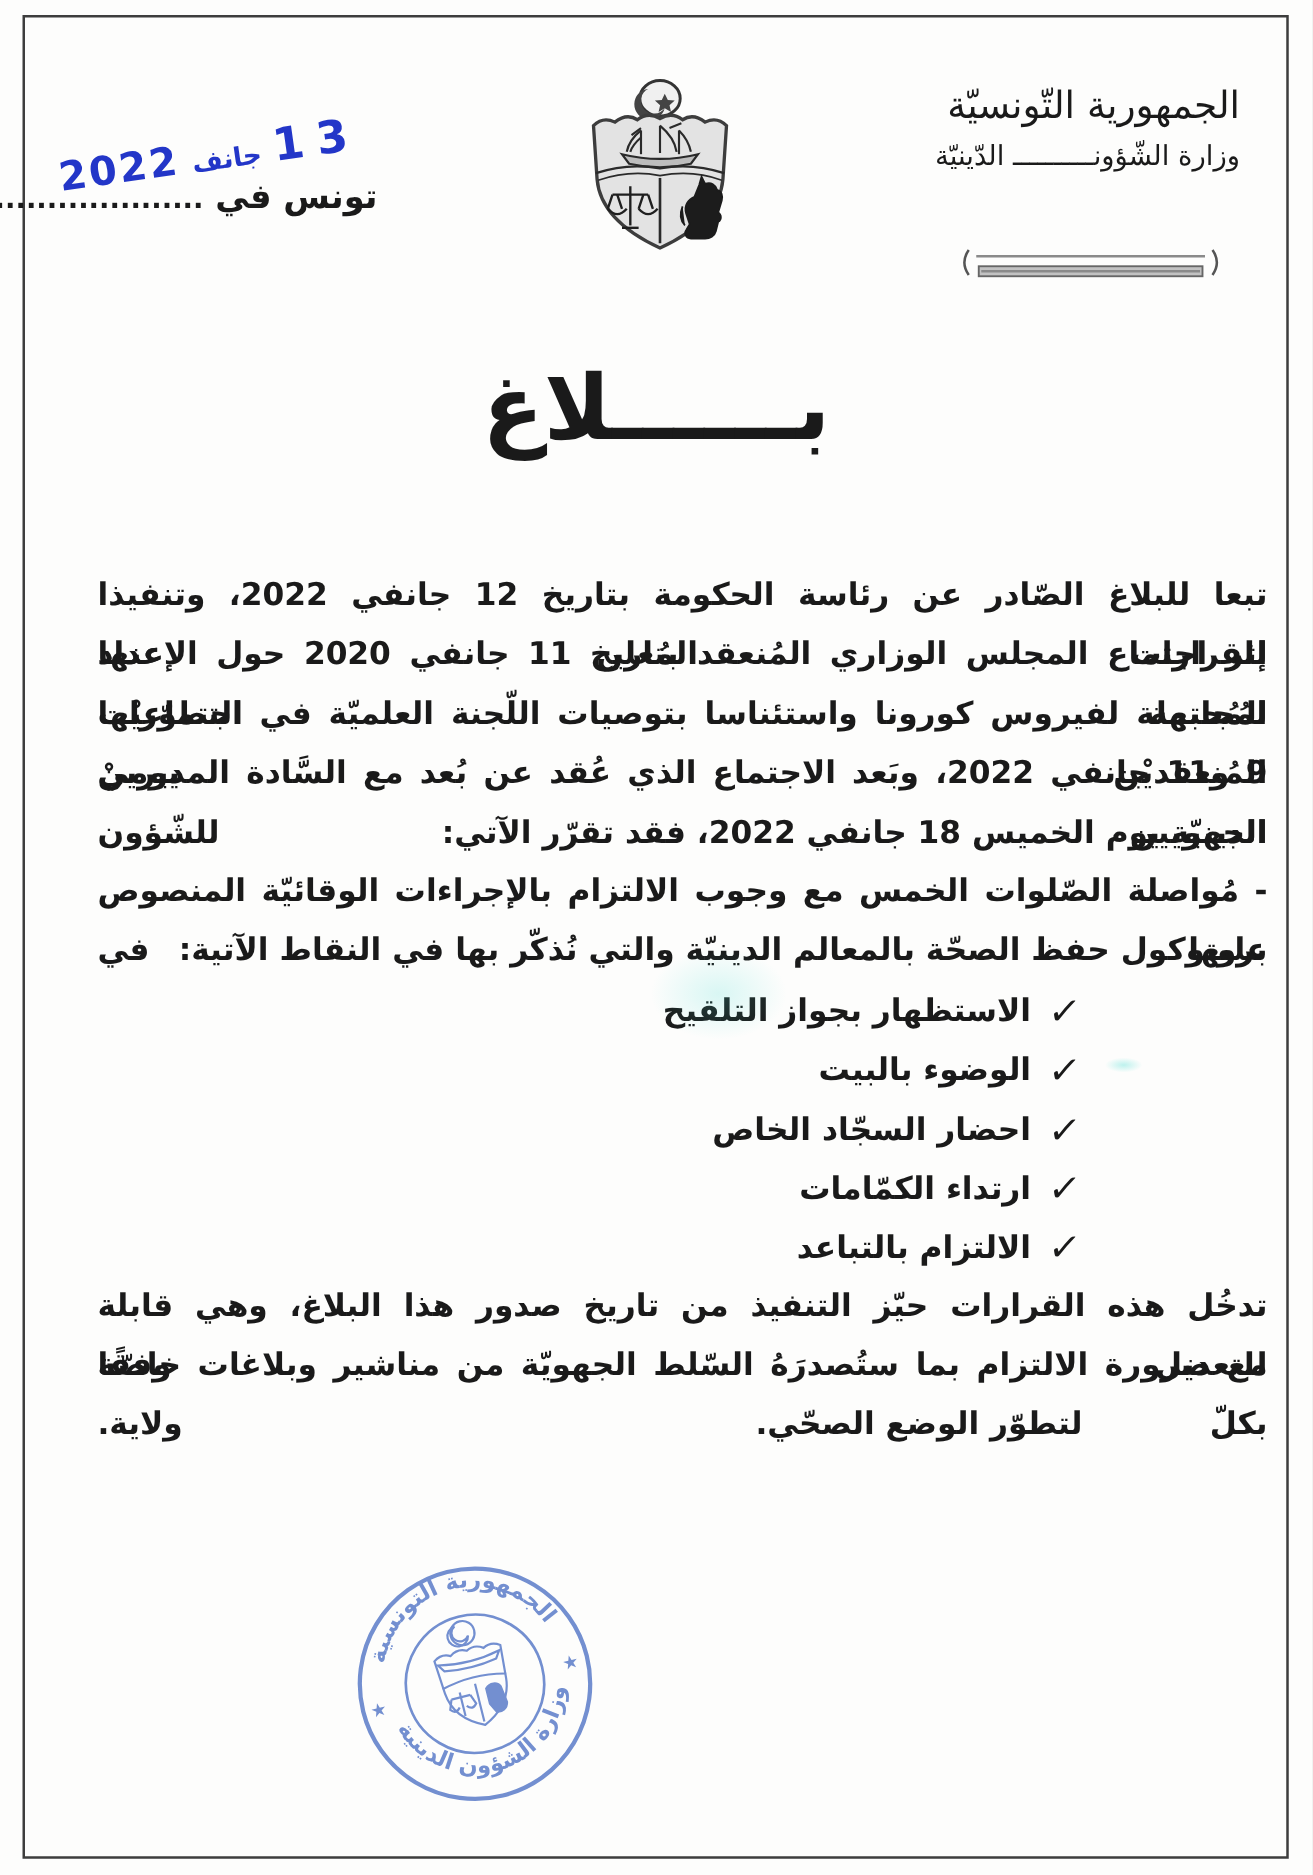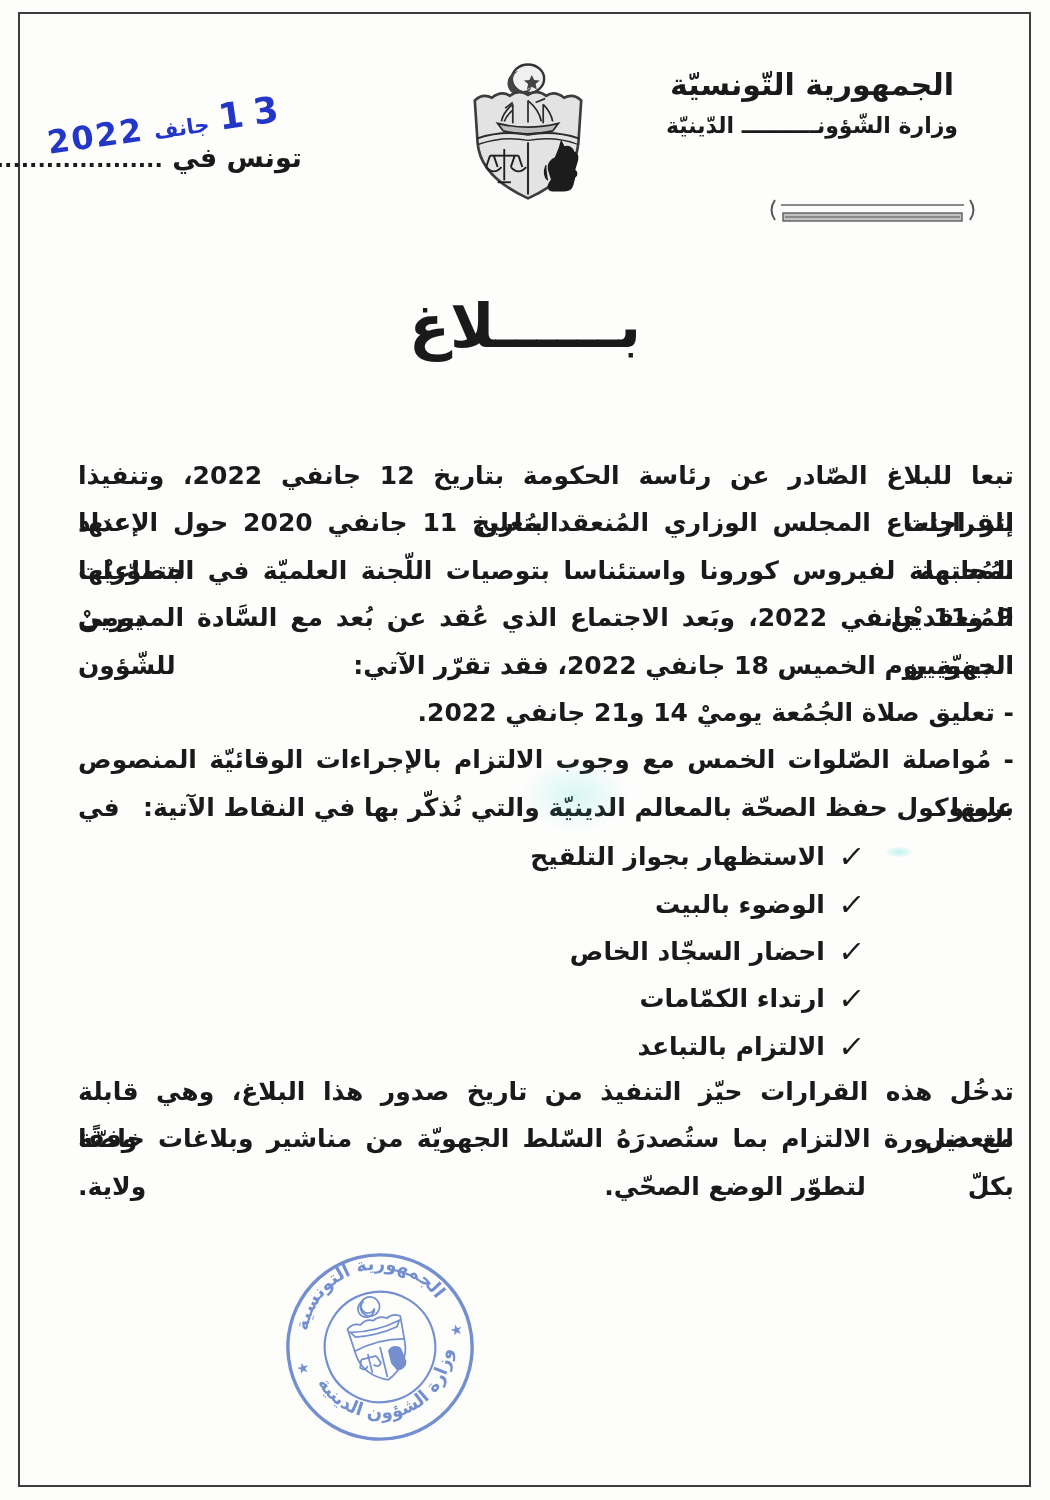--- a/index.html
+++ b/index.html
@@ -21,22 +21,22 @@
   }
   .frame{
     position:absolute;left:18px;top:12px;right:19px;bottom:13px;
     border:2px solid #3d3d3d;
     pointer-events:none;
   }
 
   
   .letterhead-right{
     position:absolute;top:62px;right:58px;width:360px;
-    direction:rtl;text-align:center;
-    font-weight:bold;line-height:1.55;
+    direction:rtl;text-align:right;
+    font-weight:normal;line-height:1.55;
     font-size:30px;
   }
   .letterhead-right .republic{display:block;}
   .letterhead-right .ministry{display:block;font-size:22px;}
   .divider{
     position:absolute;top:196px;right:70px;width:215px;height:36px;
   }
 
   .coat-of-arms{
     position:absolute;top:56px;left:452px;width:152px;height:148px;
@@ -57,21 +57,21 @@
     white-space:nowrap;
   }
   .date-stamp .day{font-size:36px;letter-spacing:10px;}
   .date-stamp .month{font-size:21px;}
   .date-stamp .year{font-size:32px;letter-spacing:2px;}
 
   
   .title{
     position:absolute;top:266px;left:35px;right:35px;
     text-align:center;direction:rtl;
-    font-size:60px;font-weight:bold;
+    font-size:72px;font-weight:bold;
     line-height:120px;
   }
 
   
   .body-text{
     position:absolute;top:452px;right:36px;left:78px;
     direction:rtl;
     font-size:25px;font-weight:700;
     color:var(--ink);
   }
@@ -166,21 +166,20 @@
   </div>
 
   <div class="title">بــــــلاغ</div>
 
   <div class="body-text">
       <div class="line full">تبعا للبلاغ الصّادر عن رئاسة الحكومة بتاريخ 12 جانفي 2022، وتنفيذا للقرارات المُعلن عنها</div>
       <div class="line full">إثر اجتماع المجلس الوزاري المُنعقد بتاريخ 11 جانفي 2020 حول الإعداد لمُجابهة التطوّرات</div>
       <div class="line full">المُحتملة لفيروس كورونا واستئناسا بتوصيات اللّجنة العلميّة في اجتماعيْها المُنعقديْن يوميْ</div>
       <div class="line full">9 و11 جانفي 2022، وبَعد الاجتماع الذي عُقد عن بُعد مع السَّادة المديرين الجهويين للشّؤون</div>
       <div class="line right">الدينيّة يوم الخميس 18 جانفي 2022، فقد تقرّر الآتي:</div>
-      <div class="line right">- تعليق صلاة الجُمُعة يوميْ 14 و21 جانفي 2022.</div>
       <div class="line full">- مُواصلة الصّلوات الخمس مع وجوب الالتزام بالإجراءات الوقائيّة المنصوص عليها في</div>
       <div class="line right">بروتوكول حفظ الصحّة بالمعالم الدينيّة والتي نُذكّر بها في النقاط الآتية:</div>
       <div class="check-line" style="padding-right: 150px;"><span class="tick">✓</span><span>الاستظهار بجواز التلقيح</span></div>
       <div class="check-line" style="padding-right: 150px;"><span class="tick">✓</span><span>الوضوء بالبيت</span></div>
       <div class="check-line" style="padding-right: 150px;"><span class="tick">✓</span><span>احضار السجّاد الخاص</span></div>
       <div class="check-line" style="padding-right: 150px;"><span class="tick">✓</span><span>ارتداء الكمّامات</span></div>
       <div class="check-line" style="padding-right: 150px;"><span class="tick">✓</span><span>الالتزام بالتباعد</span></div>
       <div class="line full">تدخُل هذه القرارات حيّز التنفيذ من تاريخ صدور هذا البلاغ، وهي قابلة للتعديل وفقًا</div>
       <div class="line full">مع ضرورة الالتزام بما ستُصدرَهُ السّلط الجهويّة من مناشير وبلاغات خاصّة بكلّ ولاية.</div>
       <div class="line right" style="padding-right: 148px;">لتطوّر الوضع الصحّي.</div>

